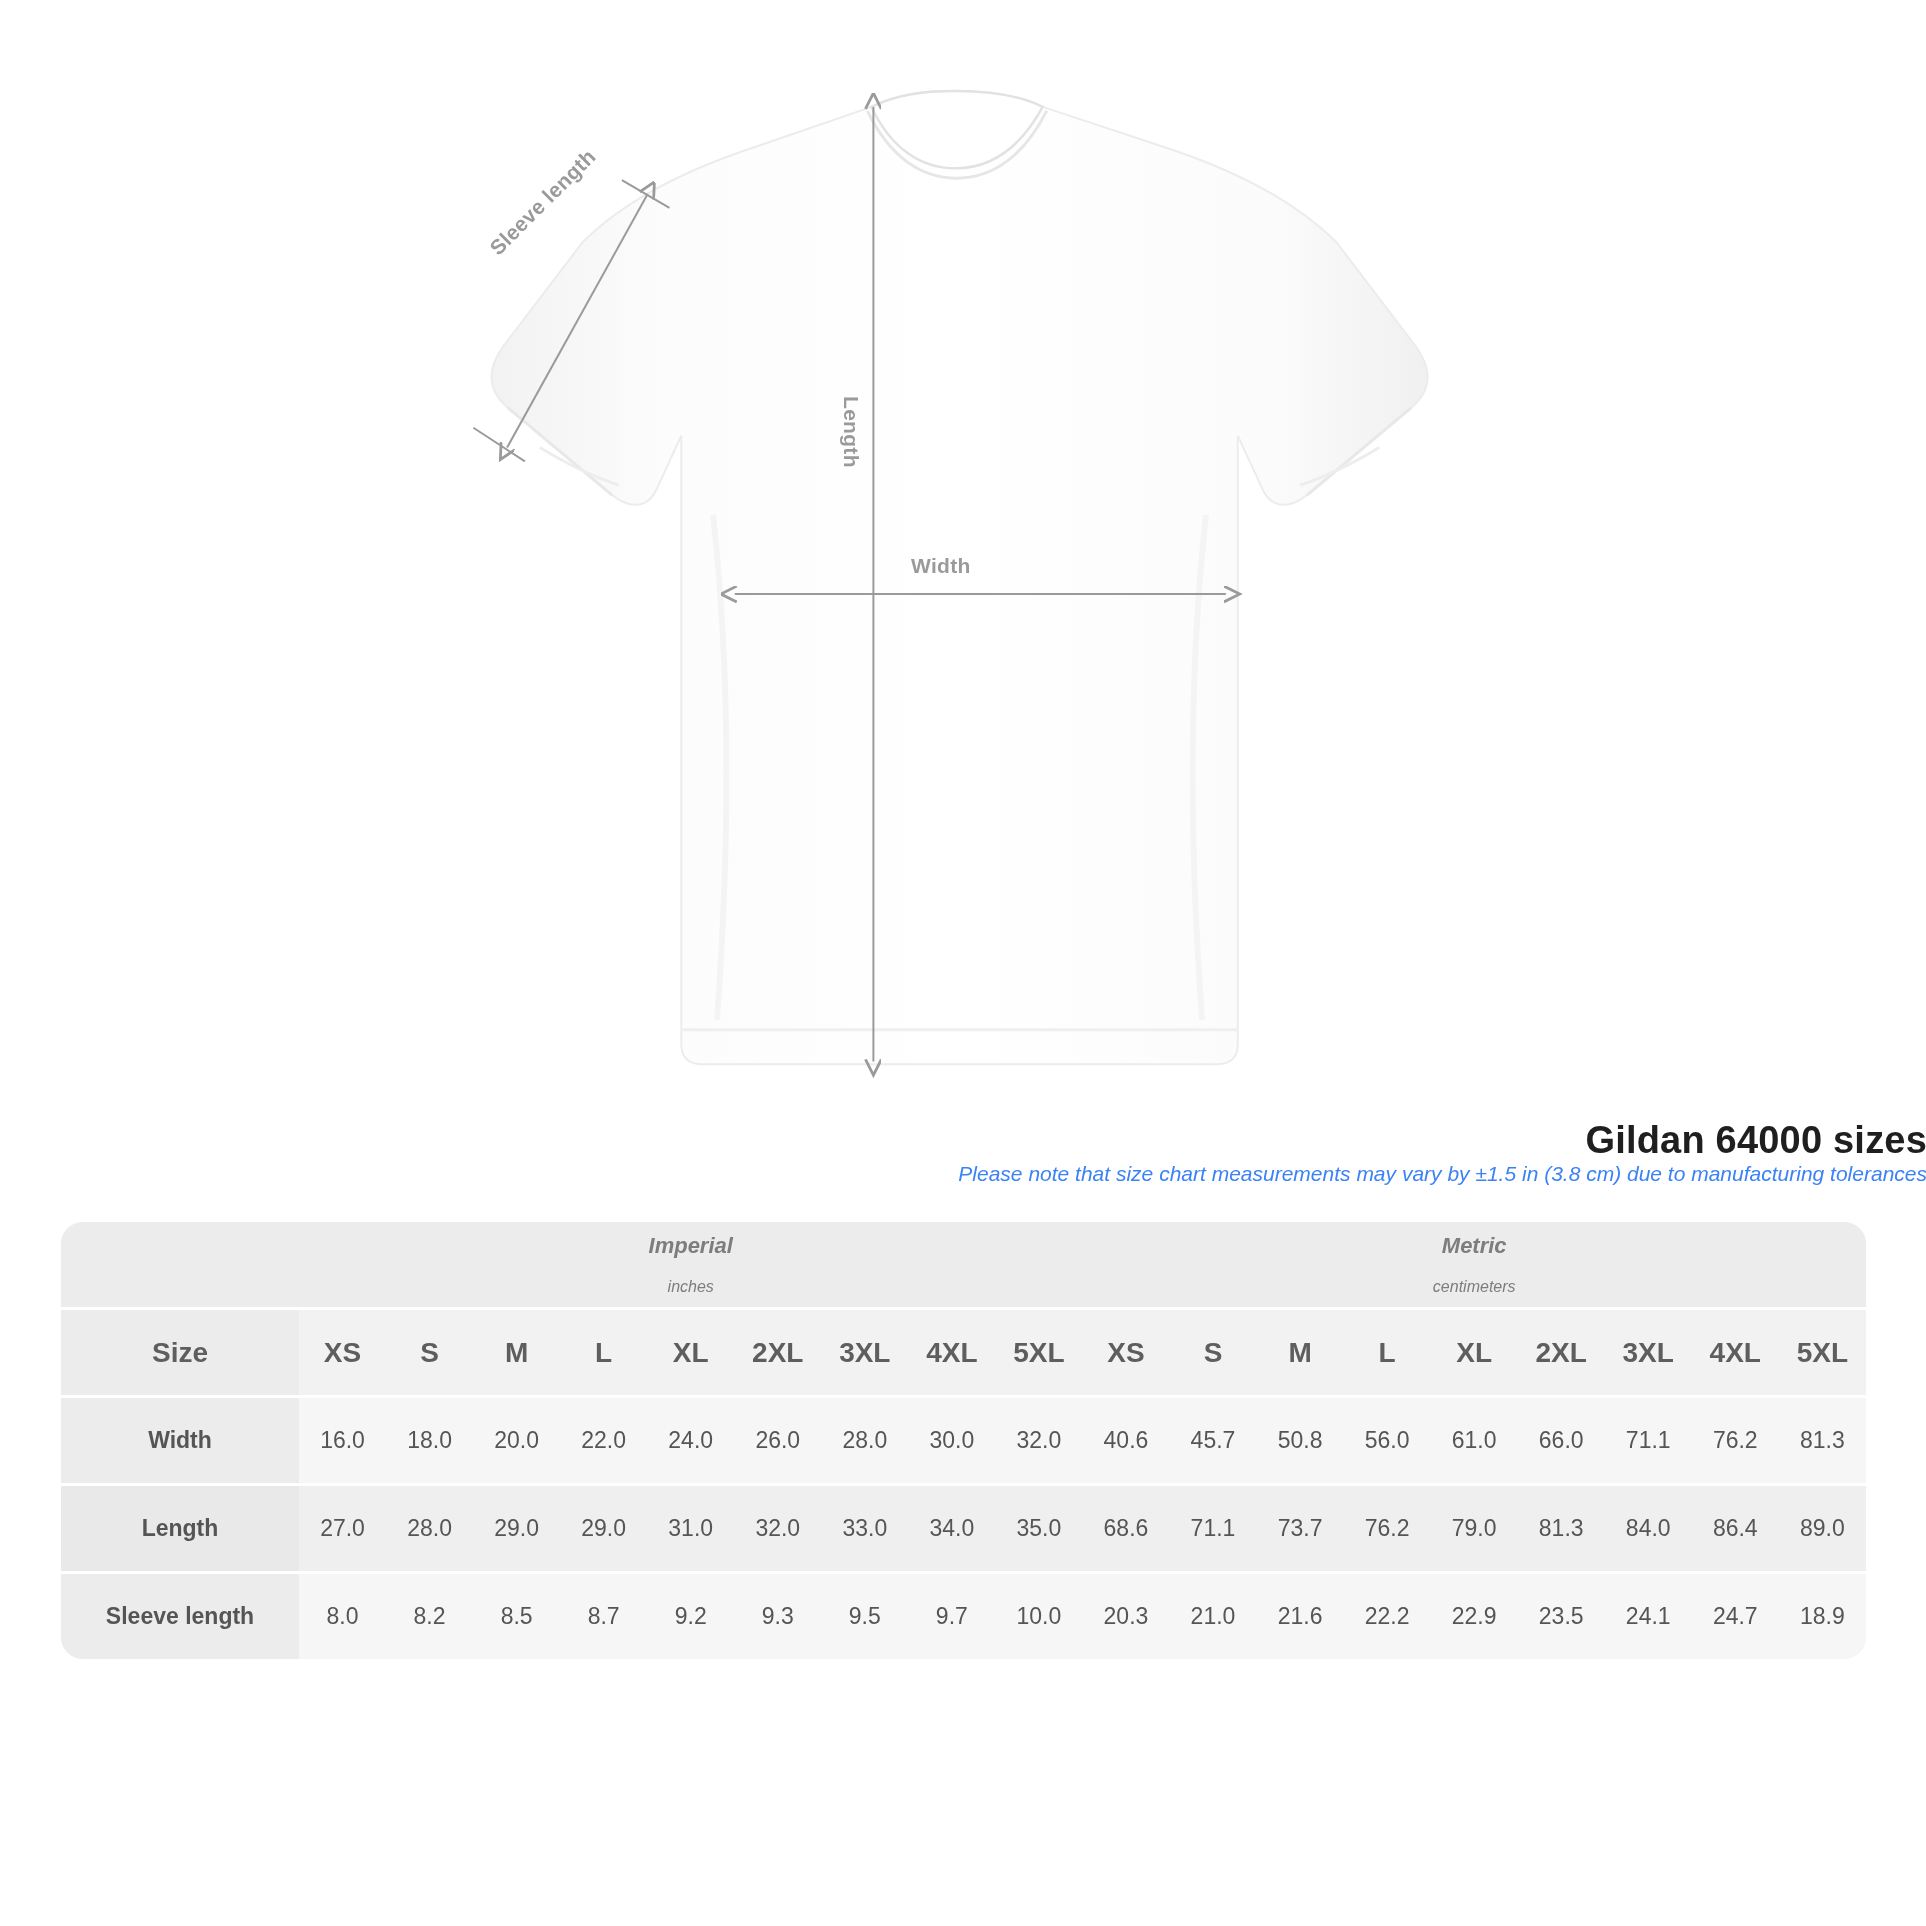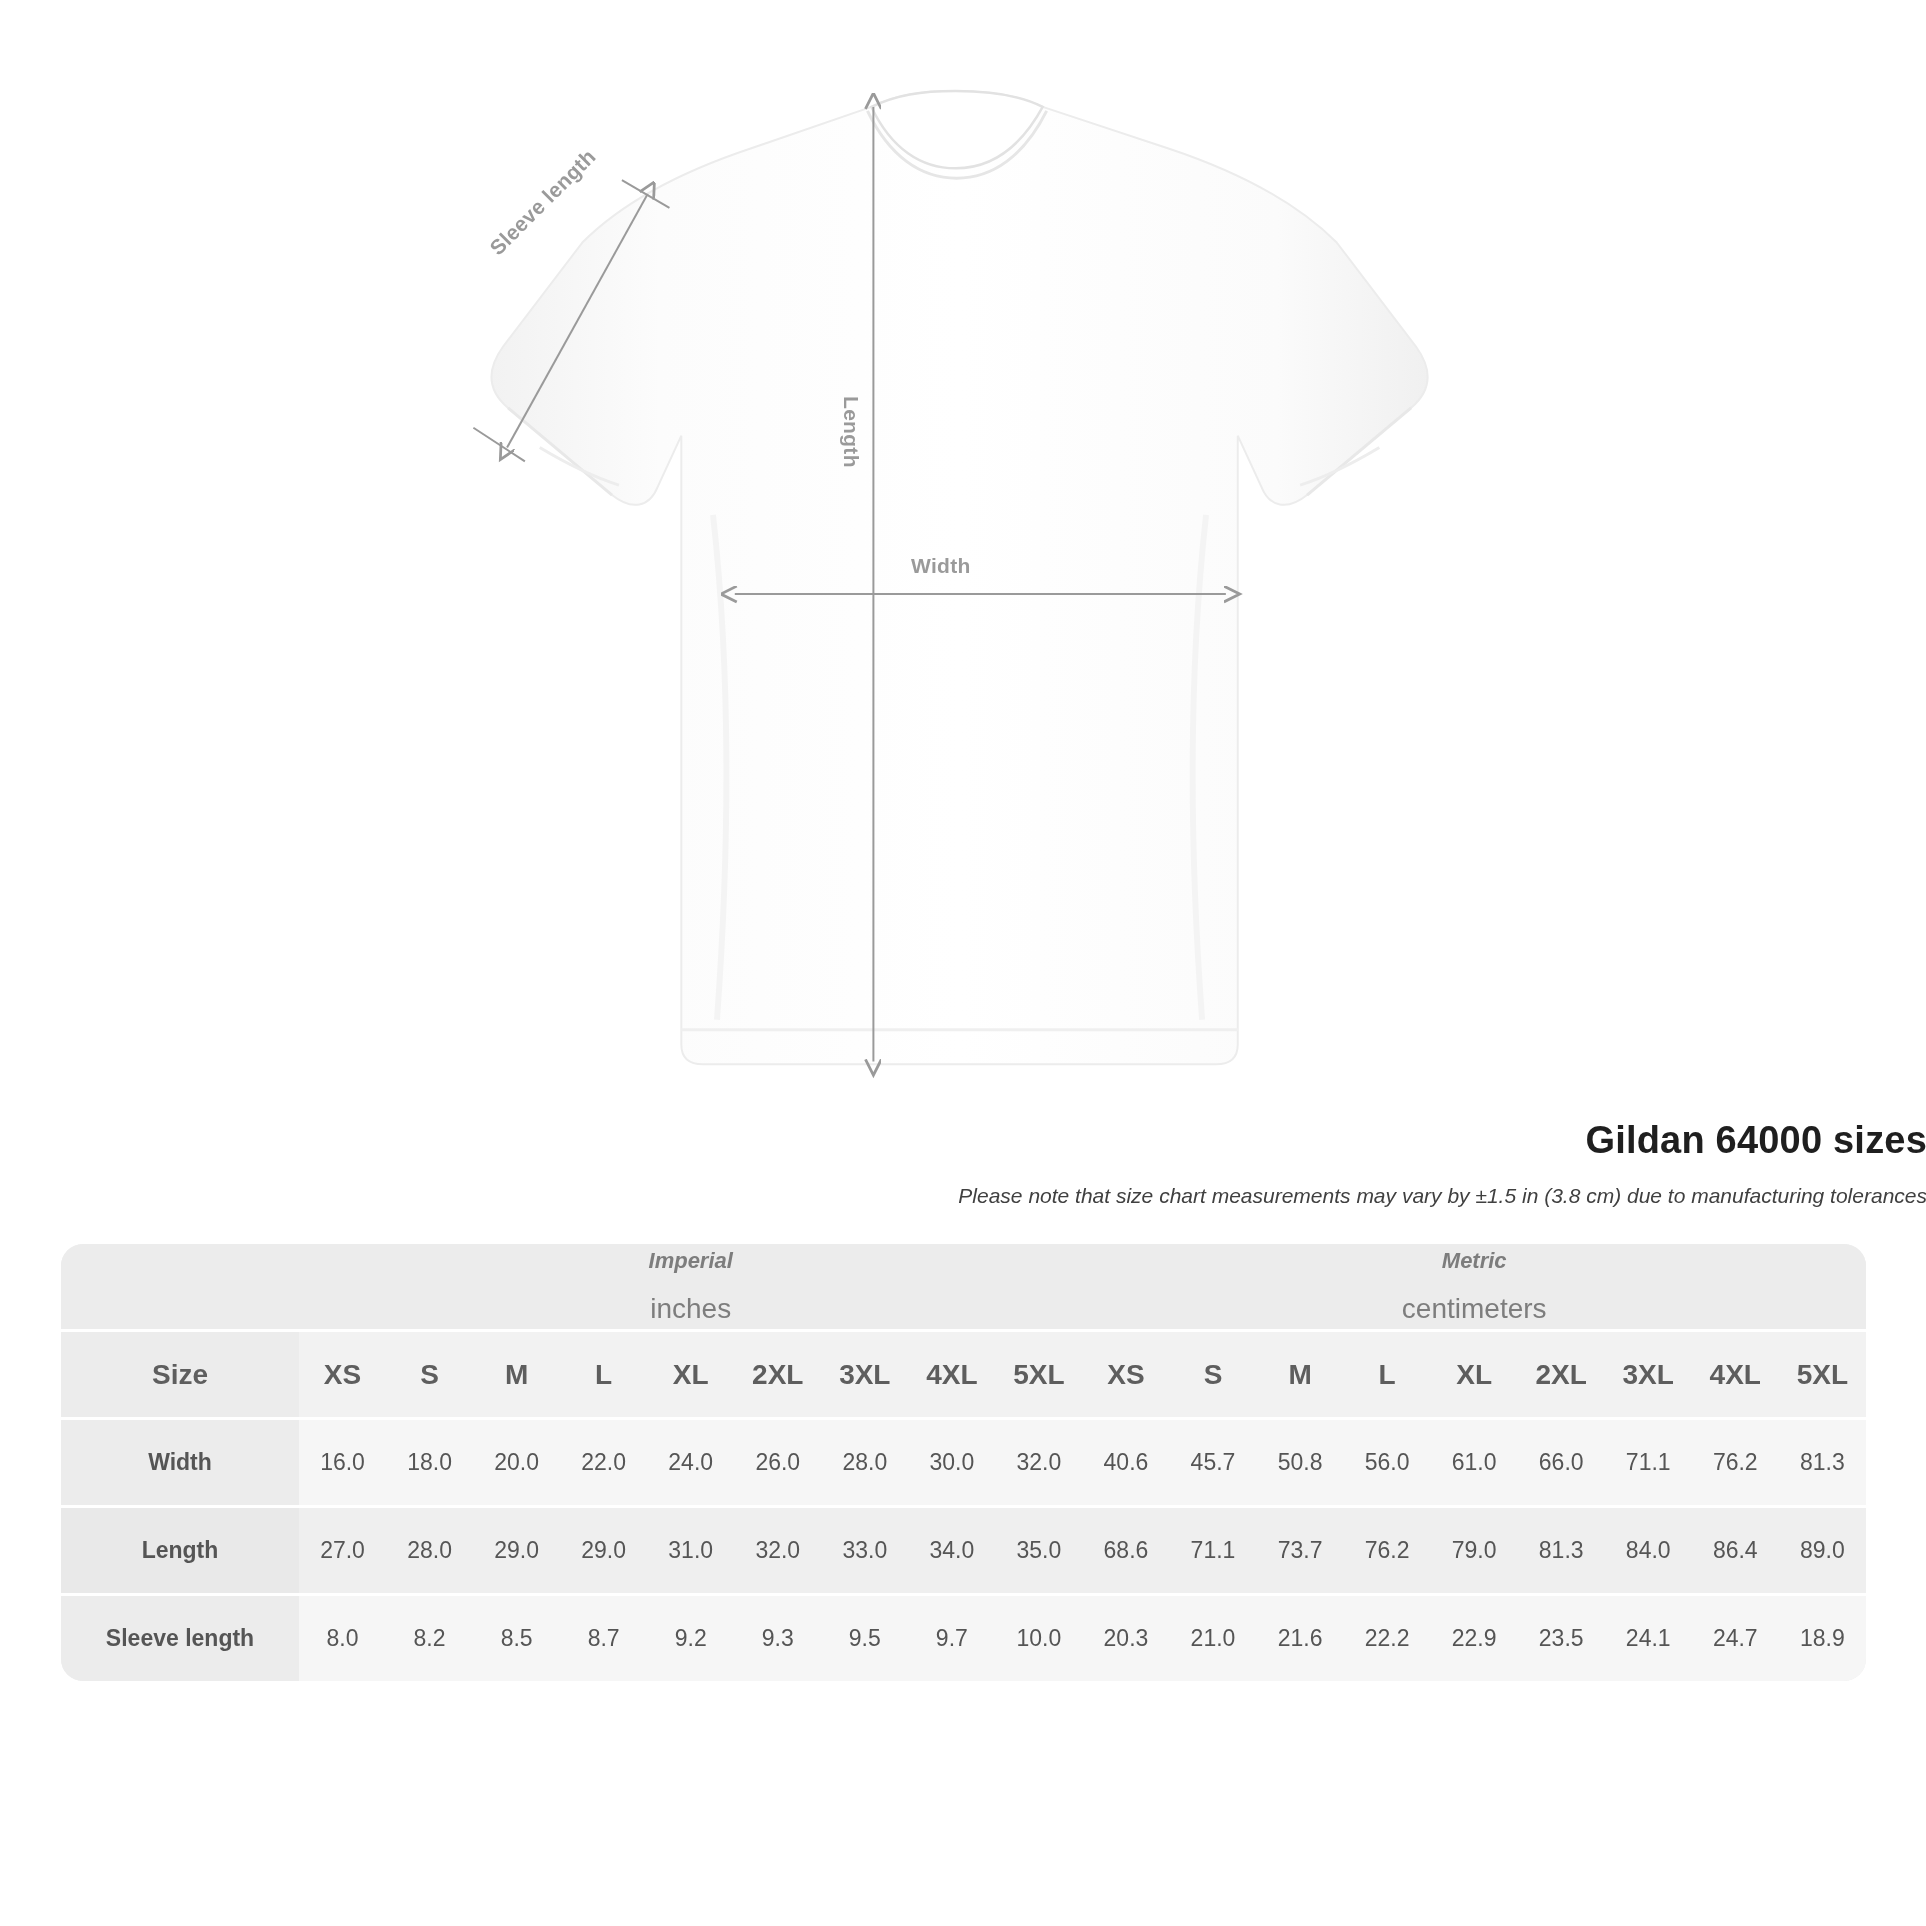--- a/index.html
+++ b/index.html
@@ -63,22 +63,21 @@
   .chart-title {
     font-size: 38px;
     font-weight: bold;
     color: #1f1f1f;
     margin: 0;
     letter-spacing: 0.2px;
   }
   .chart-note {
     font-size: 21px;
     font-style: italic;
-    color: #404040;
-    margin-top: 22px;
+    color: #3b82f6;
   }
 
   
   .table-wrap {
     margin: 36px 61px 0 61px;
     border-radius: 22px;
     overflow: hidden;
     background: #ececec;
   }
   table.size-table {
@@ -101,21 +100,22 @@
     background: #e7e7e7;
   }
   .unit-name {
     font-size: 22px;
     font-weight: bold;
     font-style: italic;
     color: #7d7d7d;
     line-height: 1.15;
   }
   .unit-sub {
-    font-size: 28px;
+    font-size: 16px;
+    font-style: italic;
     color: #7d7d7d;
     margin-top: 20px;
   }
   .row-head {
     font-weight: bold;
     color: #5a5a5a;
     font-size: 24px;
   }
   .col-label {
     width: 238px;

